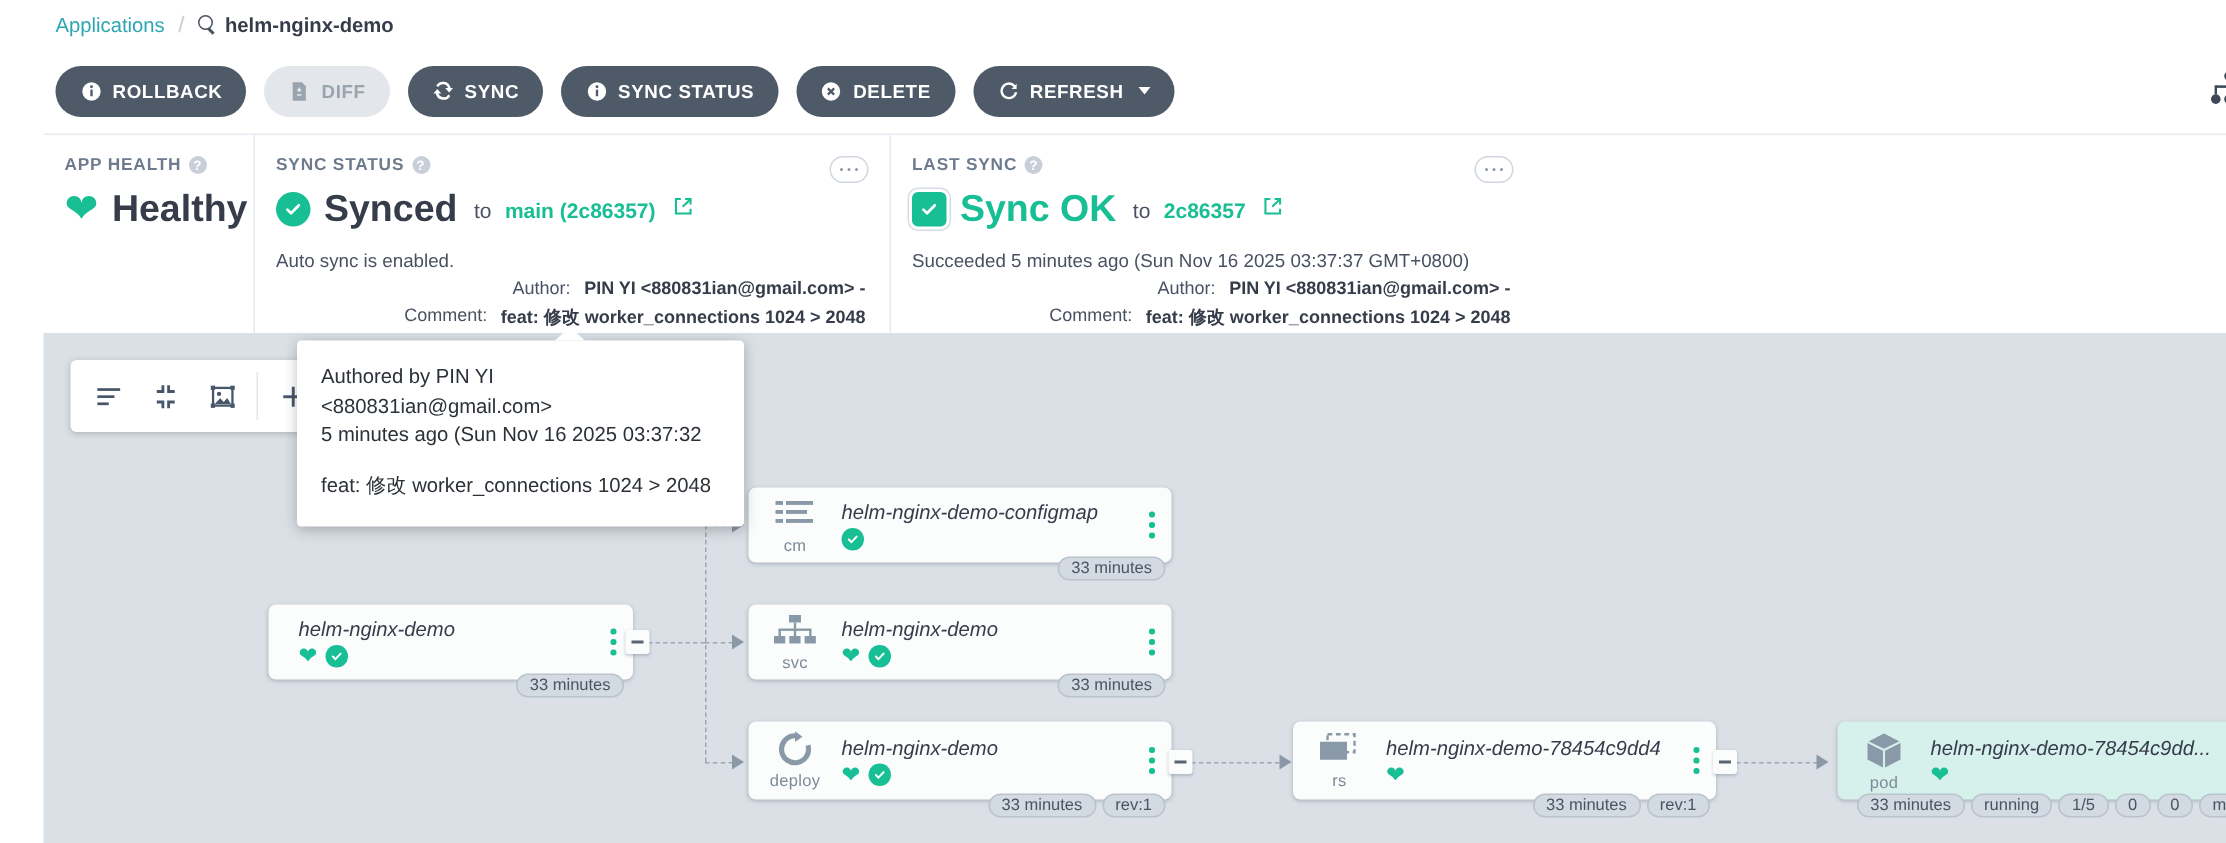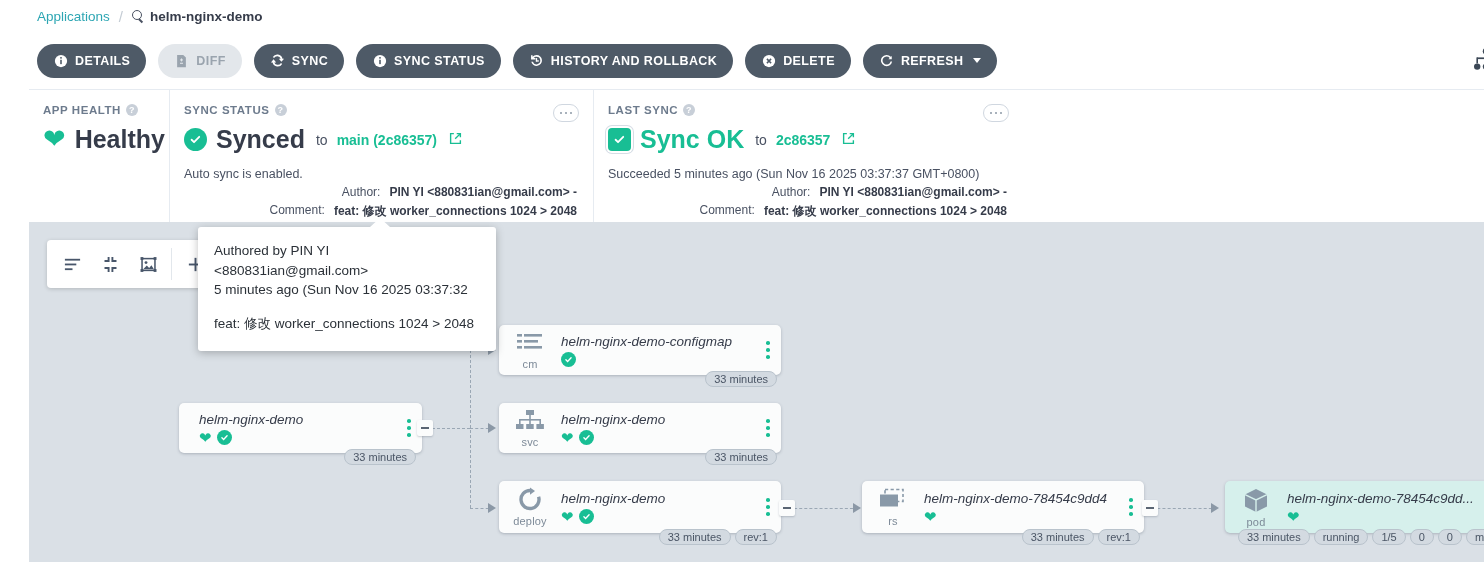--- a/index.html
+++ b/index.html
@@ -198,21 +198,21 @@
   <div class="toolbar">
 
     <div class="tbtn">
       <span class="tb-ico">
           <svg width="14" height="14" viewBox="0 0 16 16">
             <circle cx="8" cy="8" r="7" fill="#fff"></circle>
             <rect x="7.1" y="6.6" width="1.8" height="5" fill="#4e5a67"></rect>
             <circle cx="8" cy="4.4" r="1.1" fill="#4e5a67"></circle>
           </svg>
         </span>
-      <span>DETAILS</span>
+      <span>ROLLBACK</span>
     </div>
 
     <div class="tbtn disabled">
       <span class="tb-ico">
           <svg width="13" height="14" viewBox="0 0 14 16">
             <path d="M2 1h7l3 3v11H2z" fill="#9aa4ae"></path>
             <rect x="5.3" y="6.2" width="3.4" height="1.2" fill="#e3e7eb"></rect>
             <rect x="6.4" y="5.1" width="1.2" height="3.4" fill="#e3e7eb"></rect>
             <rect x="5.3" y="10" width="3.4" height="1.2" fill="#e3e7eb"></rect>
           </svg>
@@ -234,30 +234,20 @@
       <span class="tb-ico">
           <svg width="14" height="14" viewBox="0 0 16 16">
             <circle cx="8" cy="8" r="7" fill="#fff"></circle>
             <rect x="7.1" y="6.6" width="1.8" height="5" fill="#4e5a67"></rect>
             <circle cx="8" cy="4.4" r="1.1" fill="#4e5a67"></circle>
           </svg>
         </span>
       <span>SYNC STATUS</span>
     </div>
 
-    <div class="tbtn">
-      <span class="tb-ico">
-          <svg width="15" height="15" viewBox="0 0 16 16">
-            <path d="M8 2.2a5.8 5.8 0 1 1-5.6 7.2h1.7A4.1 4.1 0 1 0 8 3.9c-1.2 0-2.3.5-3 1.3h1.9v1.6H2.2V2.4h1.6v1.5A5.8 5.8 0 0 1 8 2.2z" fill="#fff"></path>
-            <rect x="7.3" y="5.4" width="1.4" height="3.6" fill="#fff"></rect>
-            <rect x="7.3" y="7.8" width="3.2" height="1.4" fill="#fff"></rect>
-          </svg>
-        </span>
-      <span>HISTORY AND ROLLBACK</span>
-    </div>
 
     <div class="tbtn">
       <span class="tb-ico">
           <svg width="14" height="14" viewBox="0 0 16 16">
             <circle cx="8" cy="8" r="7" fill="#fff"></circle>
             <path d="M5.6 5.6l4.8 4.8M10.4 5.6l-4.8 4.8" stroke="#4e5a67" stroke-width="1.7"></path>
           </svg>
         </span>
       <span>DELETE</span>
     </div>

